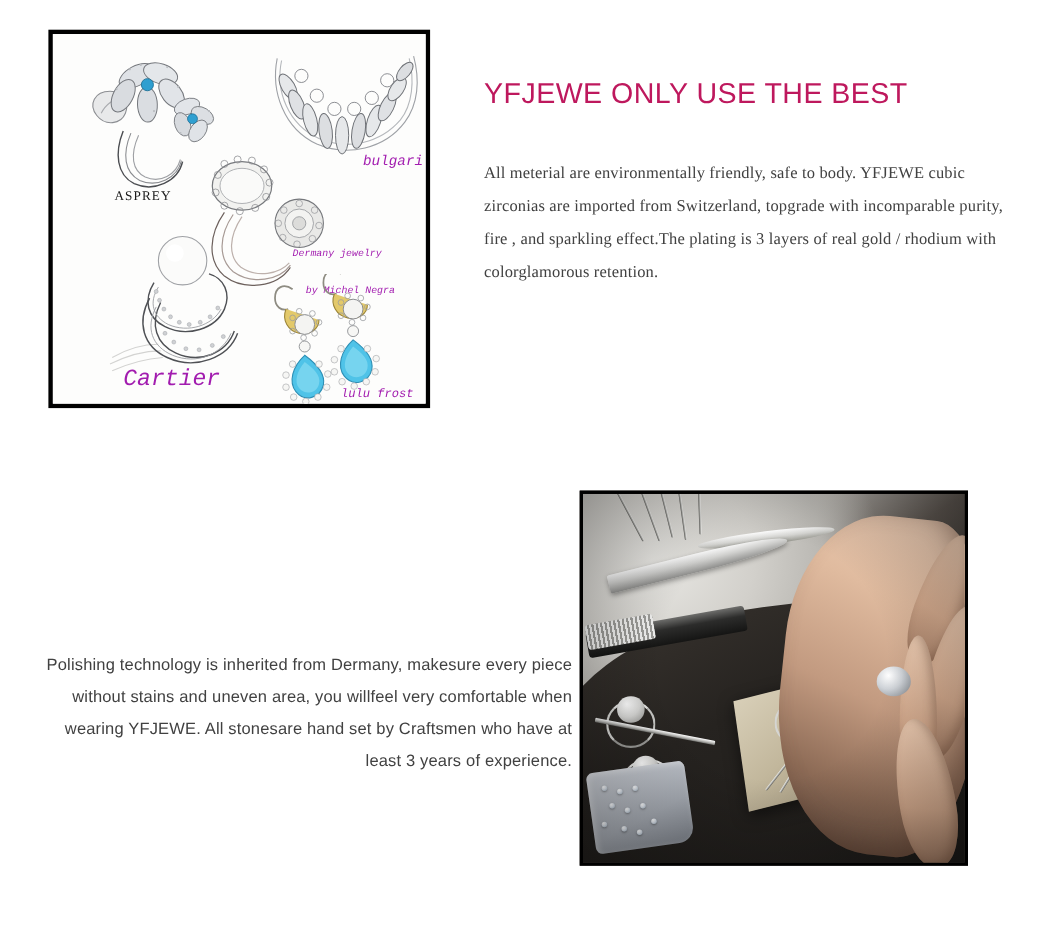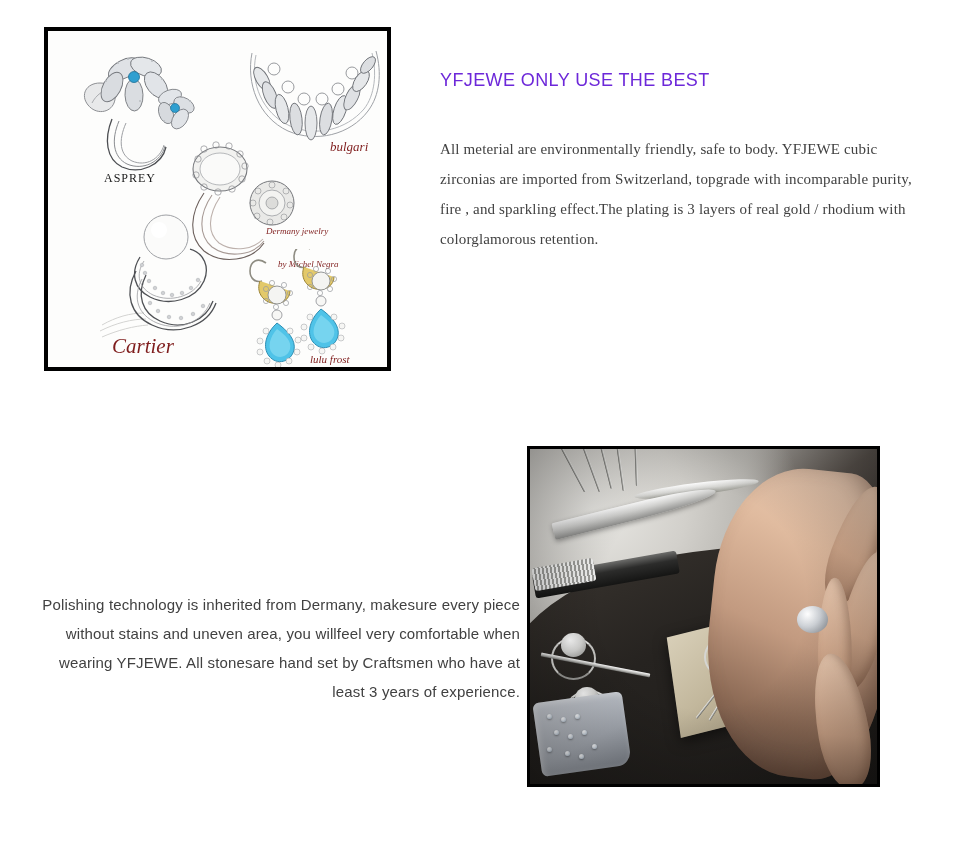--- a/index.html
+++ b/index.html
@@ -43,36 +43,36 @@
   .sk { position: absolute; }
   .label-serif {
     position: absolute;
     font-family: "Liberation Serif", "DejaVu Serif", serif;
     color: #1a1a1a;
     letter-spacing: 1px;
     white-space: nowrap;
   }
   .label-script {
     position: absolute;
-    font-family: Liberation Serif, serif;
+    font-family: Liberation Mono, monospace;
     font-style: italic;
-    color: #7f1d1d;
+    color: #a21caf;
     white-space: nowrap;
   }
 
   
   .text-right {
     position: absolute;
     left: 440px; top: 70px;
     width: 495px;
   }
   .heading {
-    font-size: 18px;
+    font-size: 26px;
     font-weight: 400;
-    color: #6d28d9;
+    color: #be185d;
     letter-spacing: 0.4px;
     margin: 0;
     line-height: 1.2;
     white-space: nowrap;
   }
   .body-copy {
     font-size: 15px;
     color: #414141;
     line-height: 30px;
     letter-spacing: 0.15px;

